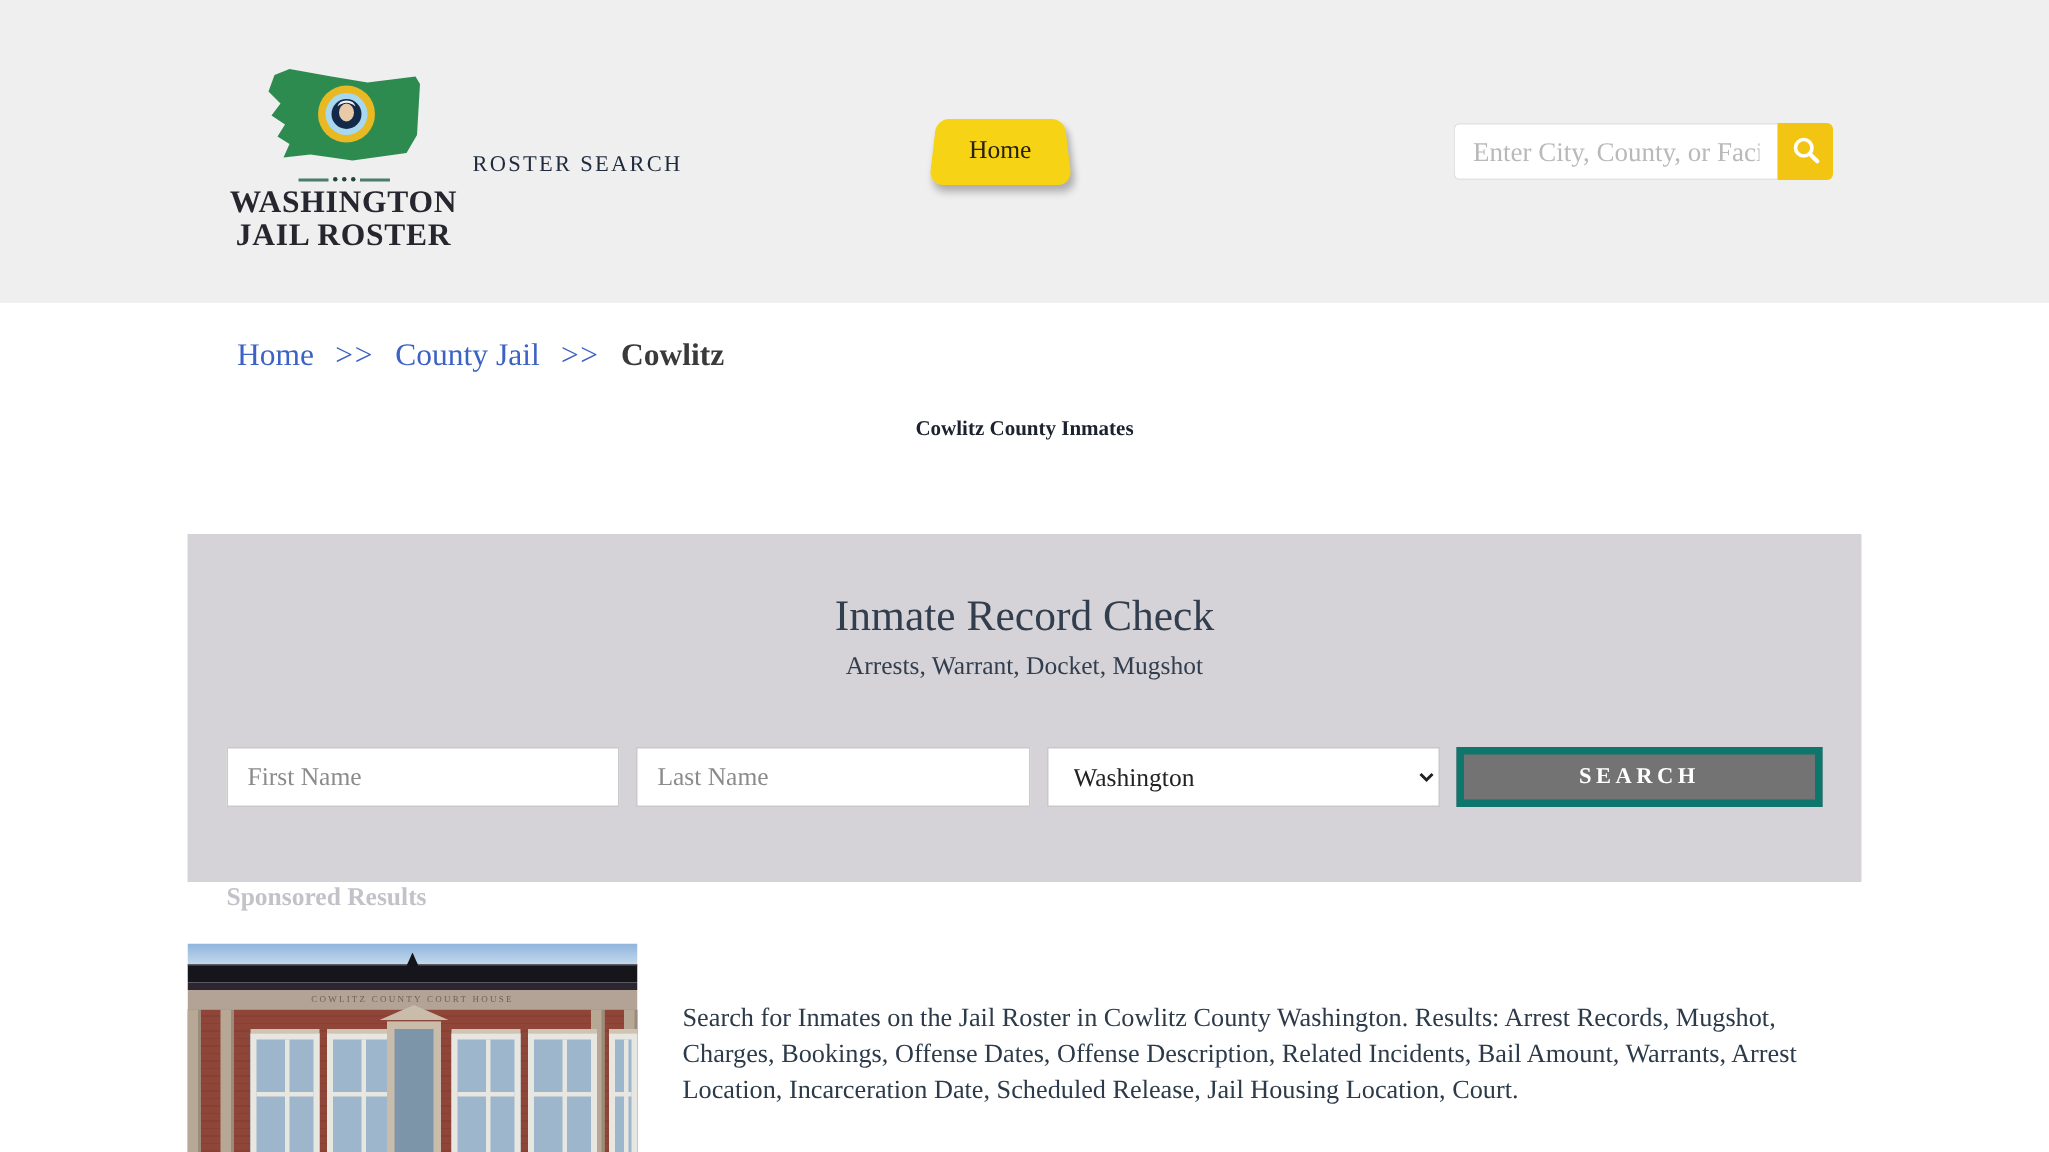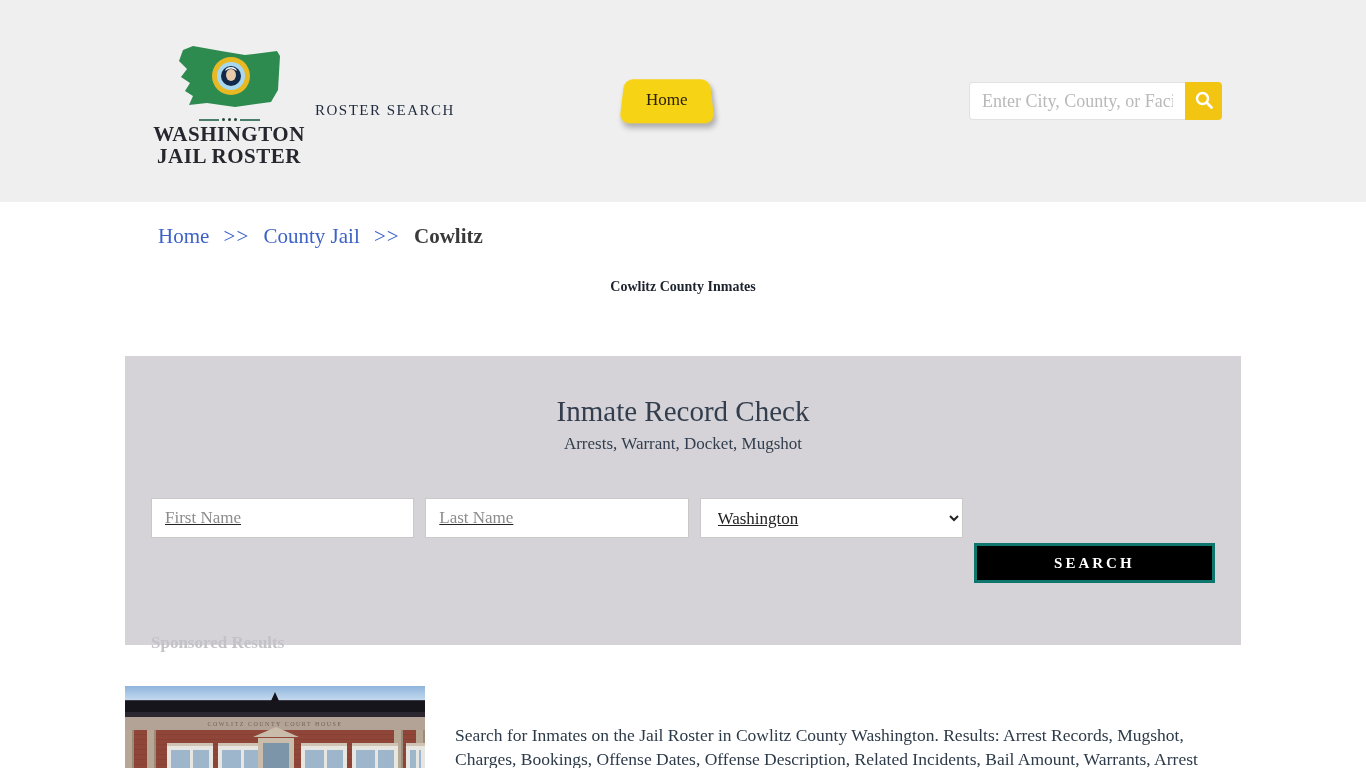--- a/index.html
+++ b/index.html
@@ -39,33 +39,33 @@
   
   .breadcrumb { padding:22px 0 0 33px; font-size:21px; color:#3c62c6; }
   .breadcrumb a { color:#3c62c6; text-decoration:none; cursor:pointer; }
   .breadcrumb .sep { margin:0 9px; letter-spacing:1px; }
   .breadcrumb .current { color:#3a3a3a; font-weight:bold; }
 
   
   .page-title { text-align:center; margin-top:30px; font-size:14px; font-weight:bold; color:#1c232e; }
 
   
-  .panel { margin-top:61px; background:#d5d3d7; height:289px; padding:39px 26px 0; }
+  .panel { margin-top:61px; background:#d5d3d7; height:232px; padding:39px 26px 0; }
   .panel h2 { text-align:center; font-size:29px; font-weight:normal; color:#323e4e; }
   .panel .sub { text-align:center; font-size:17px; color:#323e4e; margin-top:6px; }
   .form-row { display:flex; gap:11px; margin-top:44px; }
   .form-row > * { flex:1; height:40px; }
   .form-row input, .form-row select {
       border:1px solid #c9c9c9; background:#fff; padding:0 13px;
-      font-family:"Liberation Serif", serif; font-size:17px; color:#222; outline:none;text-decoration:underline; }
+      font-family:"Liberation Serif", serif; font-size:17px; color:#222; outline:none; }
   .form-row input::placeholder { color:#8b8b8b; }
   .form-row select { appearance:auto; }
-  .search-btn { border:3px solid #0f766e; background:#000000; color:#ffffff; font-weight:bold;
+  .search-btn { border:5px solid #0f766e; background:#737373; color:#ffffff; font-weight:bold;
                 font-size:15px; letter-spacing:3px; cursor:pointer;
-                font-family:"Liberation Serif", serif;margin-top:45px; }
+                font-family:"Liberation Serif", serif; }
   .sponsored { margin-top:50px; font-size:17px; font-weight:bold; color:#c3c2c8; }
 
   
   .info { display:flex; margin-top:41px; align-items:flex-start; }
   .info-text { margin-left:30px; width:786px; font-size:17.5px; line-height:1.38; color:#2c3a49;margin-top:37px; }
 
   
   .courthouse { width:300px; height:170px; position:relative; overflow:hidden; flex:none; cursor:default; }
   .ch-sky { height:14px; background:linear-gradient(#8fb4dc,#c3d9ee); }
   .ch-finial { position:absolute; top:6px; left:146px; width:8px; height:9px; background:#15131a;

